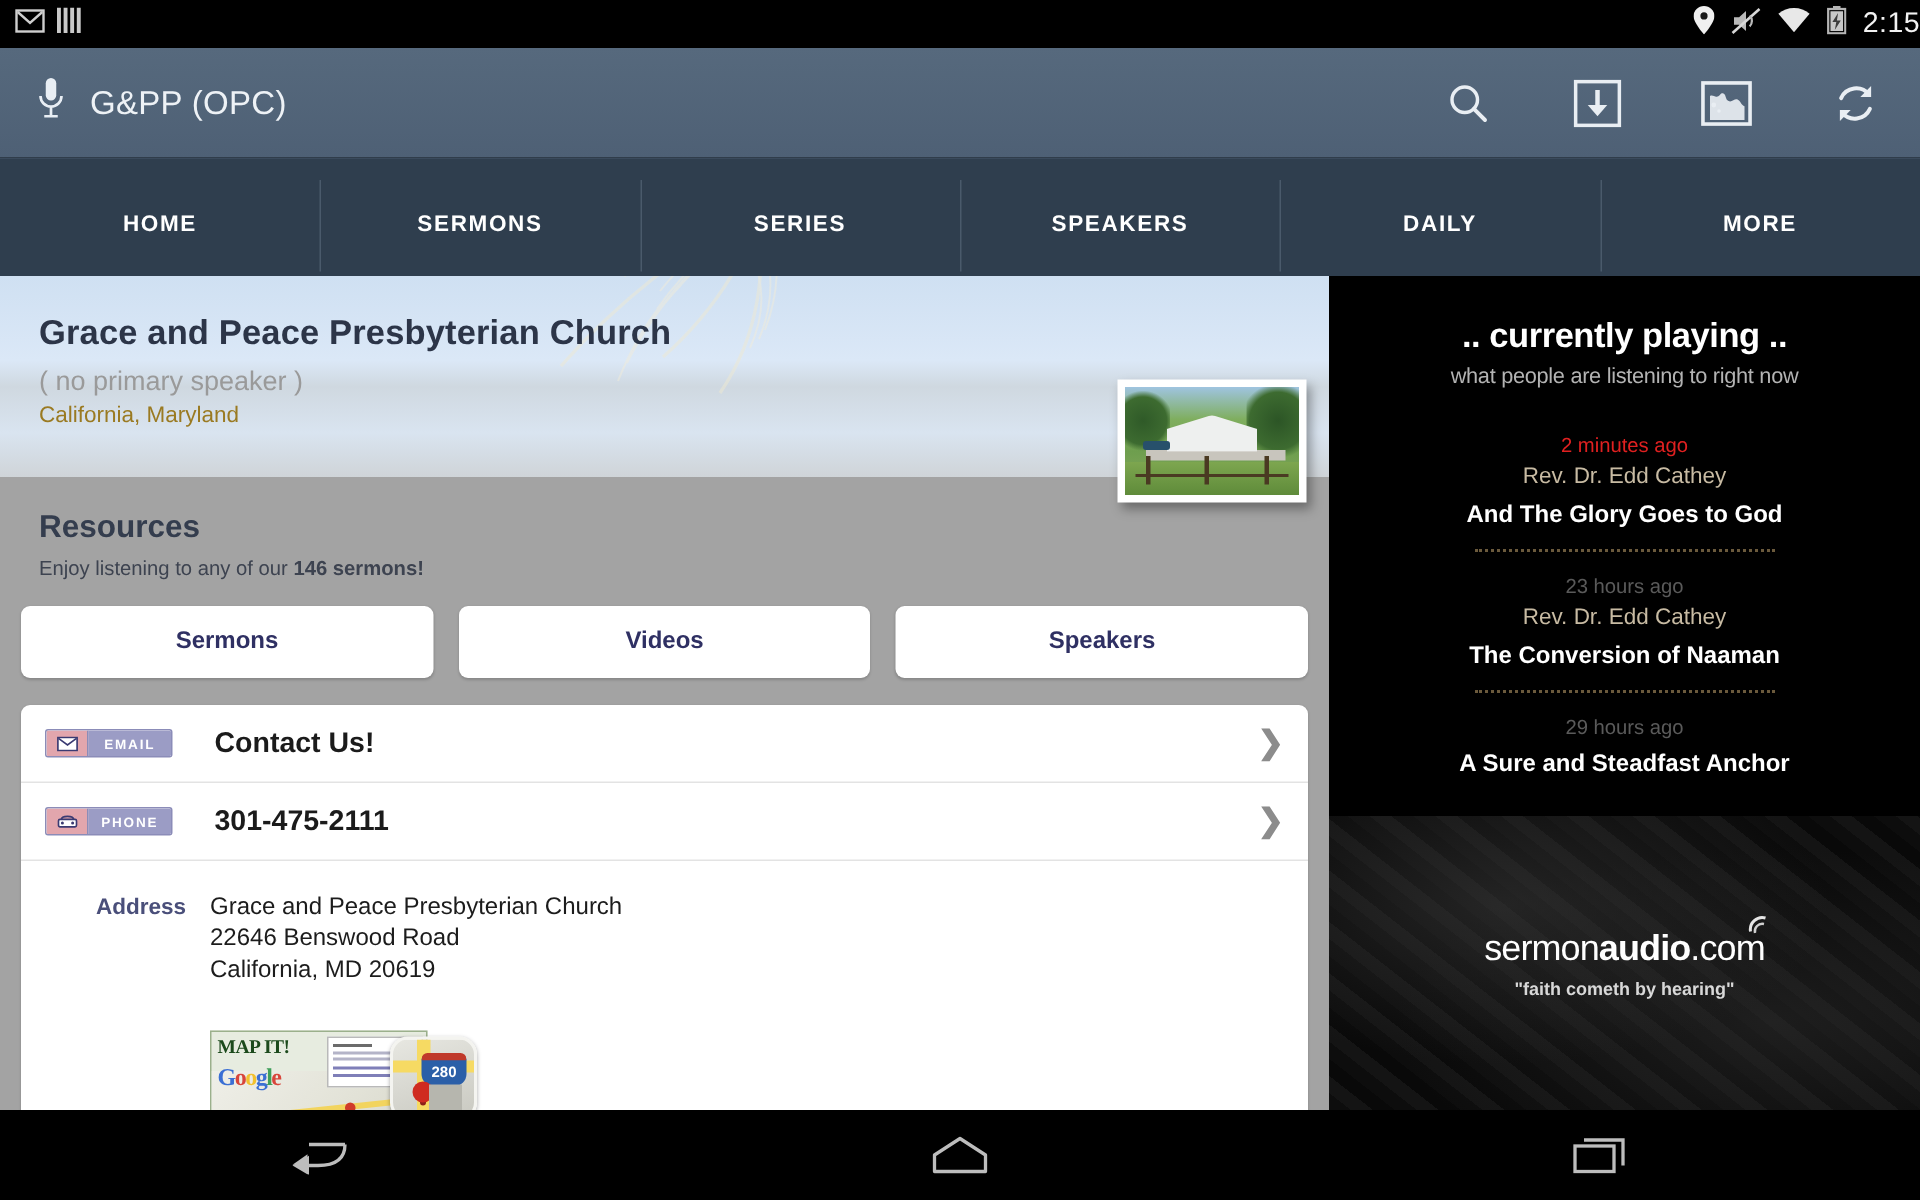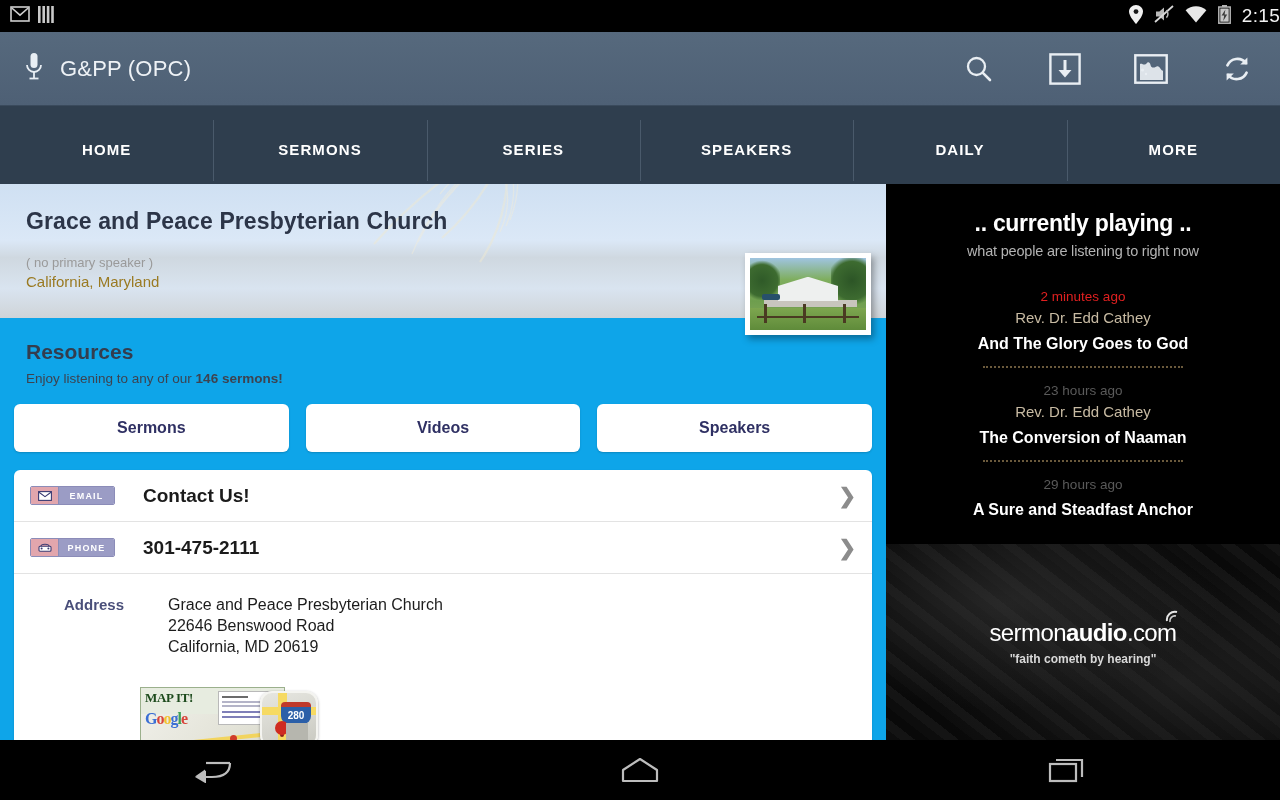--- a/index.html
+++ b/index.html
@@ -62,35 +62,35 @@
     margin-bottom: 10px;
   }
   .tab.active::after {
     content: ""; position: absolute; left: 0; right: 0; bottom: 0;
     height: 6px; background: #34b3e0;
   }
 
   
   .content {
     position: absolute; left: 0; top: 184px; width: 886px; height: 556px;
-    background: #0ea5e9; overflow: hidden;
+    background: #a3a3a3; overflow: hidden;
   }
   .banner {
     position: relative; height: 134px; width: 886px; overflow: hidden;
     background: linear-gradient(180deg,#cfe0f2 0%, #dbe8f7 42%, #cfd8e0 55%, #d9e4f0 78%, #cfd4d8 100%);
   }
   .palm {
     position: absolute; right: 330px; top: -52px; width: 290px; height: 180px;
     opacity: .55;
   }
   .banner-text { position: absolute; left: 26px; top: 24px; }
   .church-name {
     font-size: 23px; font-weight: bold; color: #2c3548; letter-spacing: .1px;
   }
-  .no-speaker { font-size: 13px; color: #9a9a9a; margin-top: 20px; }
+  .no-speaker { font-size: 18px; color: #9a9a9a; margin-top: 9px; }
   .location { font-size: 15px; color: #9a7a22; margin-top: 3px; }
 
   .photo-frame {
     position: absolute; left: 745px; top: 253px; width: 126px; height: 82px;
     background: #fff; padding: 5px; box-shadow: 3px 4px 7px rgba(0,0,0,.35);
   }
   .photo-inner {
     width: 100%; height: 100%; position: relative; overflow: hidden;
     background: linear-gradient(180deg,#9fc4e0 0%, #7fae5e 30%, #6e9e4e 60%, #89a95e 100%);
   }
@@ -143,21 +143,21 @@
   .badge-lb {
     flex: 1; background: #9b9cc5; display: flex; align-items: center;
     justify-content: center; color: #ffffff; font-size: 9px;
     font-weight: bold; letter-spacing: 1.2px;
   }
   .row-label {
     margin-left: 28px; font-size: 19px; font-weight: bold; color: #1b1b1b;
   }
   .chev { margin-left: auto; color: #8c8c8c; font-size: 21px; font-weight: bold; }
 
-  .addr-row { display: flex; padding: 20px 16px 14px 16px; gap: 28px; }
+  .addr-row { display: flex; padding: 20px 16px 14px 16px; }
   .addr-key {
     width: 110px; flex: 0 0 auto; text-align: right; padding-right: 16px;
     font-size: 15px; font-weight: bold; color: #4a4f7a; padding-top: 2px;
   }
   .addr-val { font-size: 16px; color: #1c1c1c; line-height: 21px; }
   .mapit {
     margin: 16px 0 0 126px; width: 178px; height: 62px; position: relative;
     cursor: pointer;
   }
   .mapit-card {

